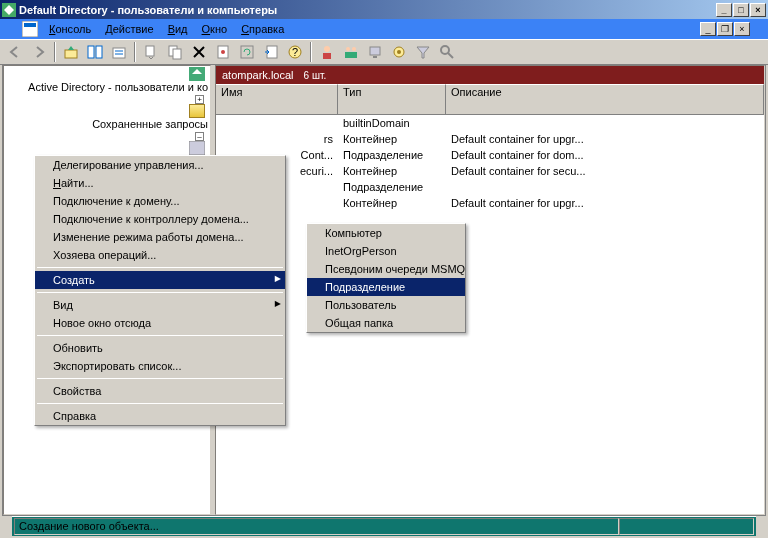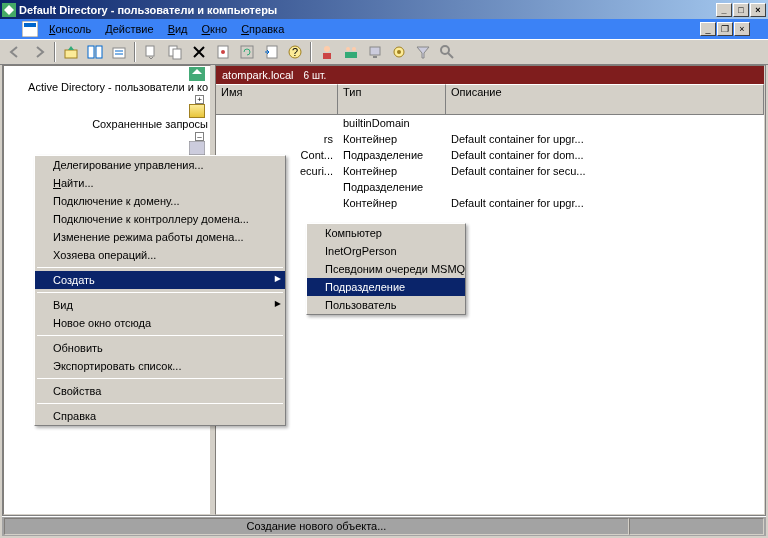--- a/index.html
+++ b/index.html
@@ -29,21 +29,21 @@
 .list-header { display: flex; background: #7f1d1d; height: 31px; border-bottom: 1px solid #808080; }
 .list-col { border-right: 1px solid #808080; border-top: 1px solid #fff; padding: 1px 5px; background: #d4d0c8; }
 .list-body { flex: 1; overflow: auto; }
 .list-row { display: flex; height: 16px; align-items: center; }
 .list-cell { padding: 0 5px; overflow: hidden; white-space: nowrap; text-overflow: ellipsis; }
 .context-menu { position: absolute; background: #d4d0c8; border: 1px solid #808080; border-top-color: #fff; border-left-color: #fff; box-shadow: 2px 2px 3px rgba(0,0,0,0.3); z-index: 100; }
 .ctx-item { padding: 3px 20px 3px 18px; cursor: pointer; position: relative; white-space: nowrap; }
 .ctx-item.highlighted { background: #0a246a; color: white; }
 .ctx-item.has-sub::after { content: "▶"; position: absolute; right: 4px; font-size: 8px; }
 .ctx-sep { height: 1px; background: #808080; margin: 3px 2px; border-bottom: 1px solid #fff; }
-.statusbar { height: 20px; background: #a3a3a3; border-top: 1px solid #fff; display: flex; align-items: center; padding: 0 2px; margin: 0 2px; text-align: center; }
+.statusbar { height: 20px; background: #0f766e; border-top: 1px solid #fff; display: flex; align-items: center; padding: 0 2px; margin: 0 12px; }
 .status-cell { border: 1px inset #d4d0c8; padding: 1px 4px; height: 17px; }
 .status-cell:first-child { flex: 1; }
 .status-cell:nth-child(2) { width: 135px; }
 svg { display: block; }
 </style>
 </head>
 <body>
 
 <div class="titlebar">
   <span class="titlebar-icon">
@@ -289,13 +289,14 @@
     <div class="ctx-sep"></div>
     <div class="ctx-item">Справка</div>
   </div>
 
 <div class="context-menu" id="ctx-sub" style="left:286px; top:223px; width:160px;margin-left:20px;">
     <div class="ctx-item">Компьютер</div>
     <div class="ctx-item">InetOrgPerson</div>
     <div class="ctx-item">Псевдоним очереди MSMQ</div>
     <div class="ctx-item highlighted">Подразделение</div>
     <div class="ctx-item">Пользователь</div>
+    <div class="ctx-item">Общая папка</div>
   </div>
 
 </body></html>

